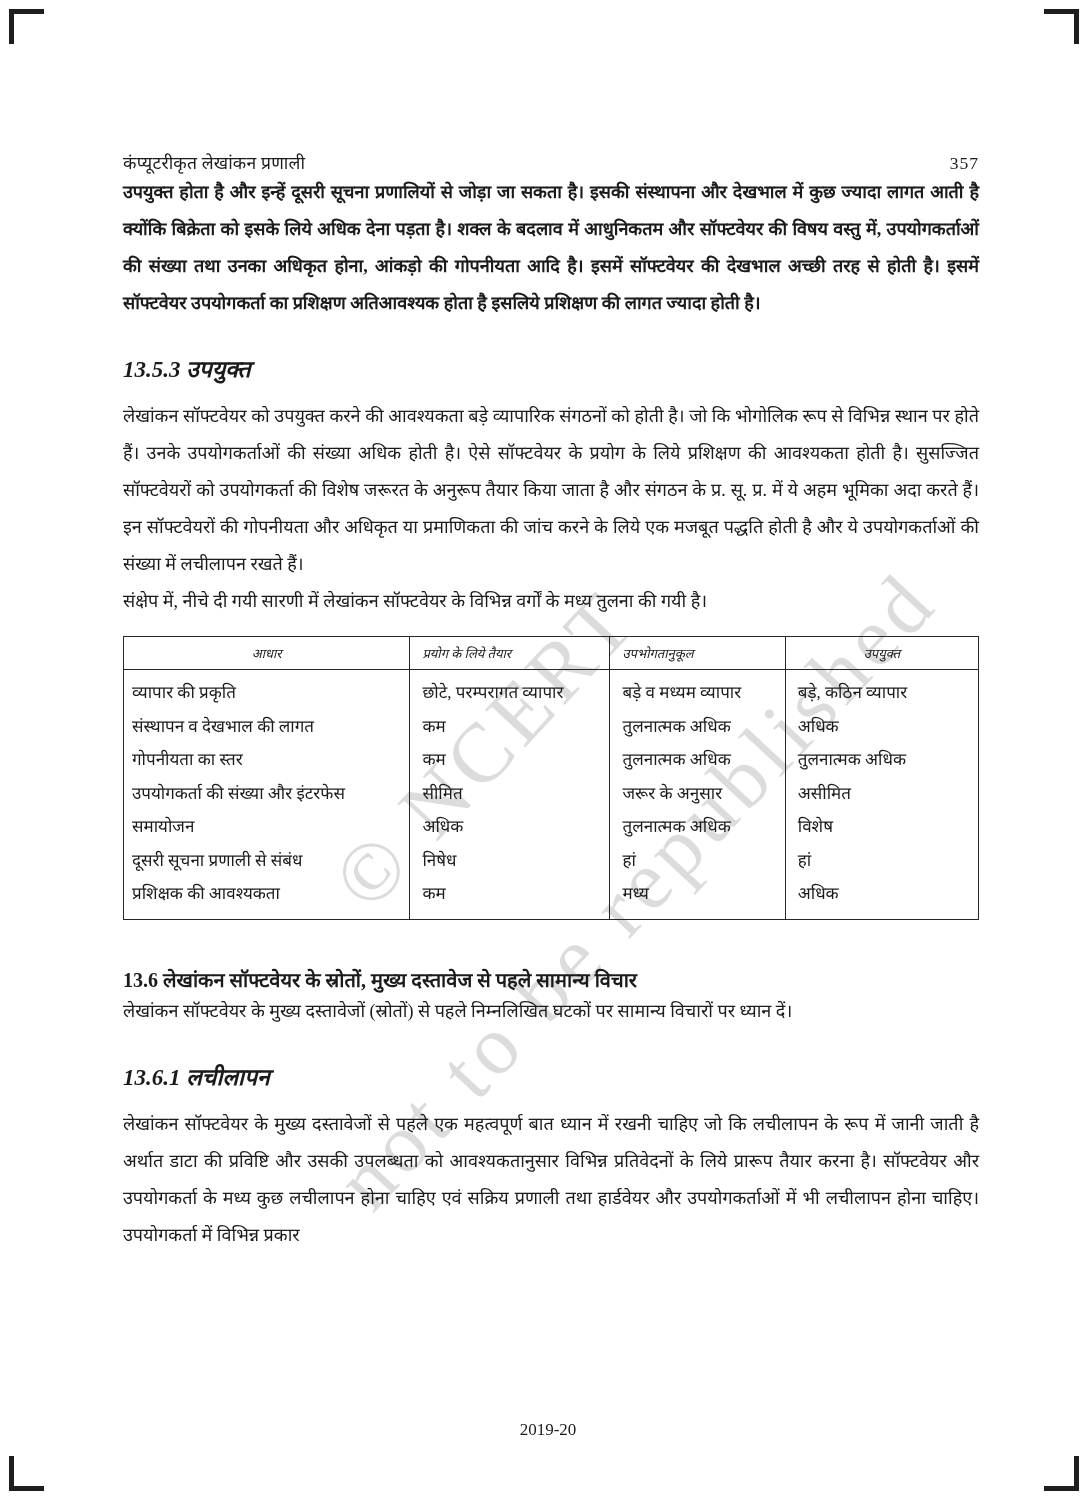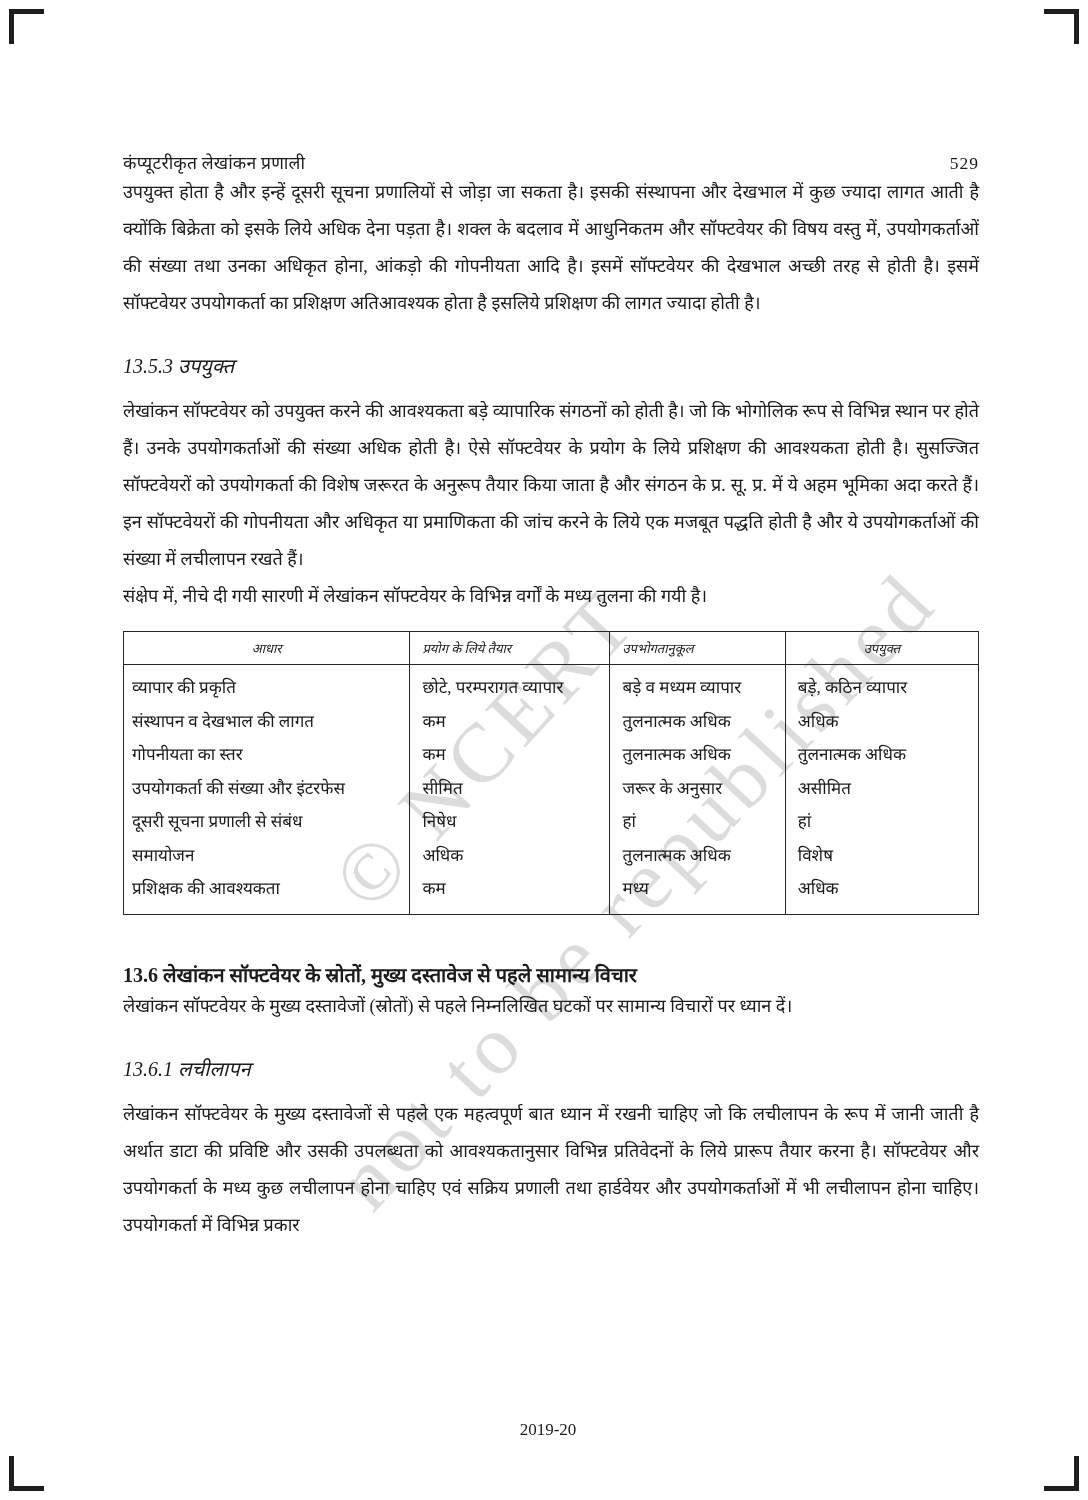--- a/index.html
+++ b/index.html
@@ -39,25 +39,25 @@
   .page-header { display:flex; justify-content:space-between; align-items:baseline; font-size:17.5px; }
   .running-title { letter-spacing:0.2px; }
   .page-number { letter-spacing:1px; }
 
   p.body-text {
     font-size:18px;
     line-height:37px;
     text-align:justify;
     margin:0;
   }
-  .p1 { margin-top:25px; }
+  .p1 { margin-top:25px;font-weight:bold; }
 
   h2.sub-heading {
-    font-size:20px;
-    font-weight:normal;
+    font-size:23px;
+    font-weight:bold;
     font-style:italic;
     margin:30px 0 14px 0;
   }
   h2.main-heading {
     font-size:20px;
     font-weight:bold;
     font-style:normal;
     margin:46px 0 0 0;
   }
   .table-intro { margin-top:8px; }
@@ -113,21 +113,21 @@
 
   <div class="watermark">
     <div class="wm-line1">© NCERT</div>
     <div class="wm-line2">not to be republished</div>
   </div>
 
   <div class="content">
 
     <div class="page-header">
       <span class="running-title">कंप्यूटरीकृत लेखांकन प्रणाली</span>
-      <span class="page-number">529</span>
+      <span class="page-number">357</span>
     </div>
 
     <p class="body-text p1">उपयुक्त होता है और इन्हें दूसरी सूचना प्रणालियों से जोड़ा जा सकता है। इसकी संस्थापना और देखभाल में कुछ ज्यादा लागत आती है क्योंकि बिक्रेता को इसके लिये अधिक देना पड़ता है। शक्ल के बदलाव में आधुनिकतम और सॉफ्टवेयर की विषय वस्तु में, उपयोगकर्ताओं की संख्या तथा उनका अधिकृत होना, आंकड़ो की गोपनीयता आदि है। इसमें सॉफ्टवेयर की देखभाल अच्छी तरह से होती है। इसमें सॉफ्टवेयर उपयोगकर्ता का प्रशिक्षण अतिआवश्यक होता है इसलिये प्रशिक्षण की लागत ज्यादा होती है।</p>
 
     <h2 class="sub-heading">13.5.3 उपयुक्त</h2>
 
     <p class="body-text">लेखांकन सॉफ्टवेयर को उपयुक्त करने की आवश्यकता बड़े व्यापारिक संगठनों को होती है। जो कि भोगोलिक रूप से विभिन्न स्थान पर होते हैं। उनके उपयोगकर्ताओं की संख्या अधिक होती है। ऐसे सॉफ्टवेयर के प्रयोग के लिये प्रशिक्षण की आवश्यकता होती है। सुसज्जित सॉफ्टवेयरों को उपयोगकर्ता की विशेष जरूरत के अनुरूप तैयार किया जाता है और संगठन के प्र. सू. प्र. में ये अहम भूमिका अदा करते हैं। इन सॉफ्टवेयरों की गोपनीयता और अधिकृत या प्रमाणिकता की जांच करने के लिये एक मजबूत पद्धति होती है और ये उपयोगकर्ताओं की संख्या में लचीलापन रखते हैं।</p>
 
     <p class="body-text table-intro">संक्षेप में, नीचे दी गयी सारणी में लेखांकन सॉफ्टवेयर के विभिन्न वर्गों के मध्य तुलना की गयी है।</p>
 
@@ -159,32 +159,32 @@
             <td>तुलनात्मक अधिक</td>
             <td>तुलनात्मक अधिक</td>
           </tr>
           <tr>
             <td>उपयोगकर्ता की संख्या और इंटरफेस</td>
             <td>सीमित</td>
             <td>जरूर के अनुसार</td>
             <td>असीमित</td>
           </tr>
           <tr>
+            <td>समायोजन</td>
+            <td>अधिक</td>
+            <td>तुलनात्मक अधिक</td>
+            <td>विशेष</td>
+          </tr>
+          <tr>
             <td>दूसरी सूचना प्रणाली से संबंध</td>
             <td>निषेध</td>
             <td>हां</td>
             <td>हां</td>
           </tr>
           <tr>
-            <td>समायोजन</td>
-            <td>अधिक</td>
-            <td>तुलनात्मक अधिक</td>
-            <td>विशेष</td>
-          </tr>
-          <tr>
             <td>प्रशिक्षक की आवश्यकता</td>
             <td>कम</td>
             <td>मध्य</td>
             <td>अधिक</td>
           </tr>
         </tbody>
     </table>
 
     <h2 class="main-heading">13.6 लेखांकन सॉफ्टवेयर के स्रोतों, मुख्य दस्तावेज से पहले सामान्य विचार</h2>
 

